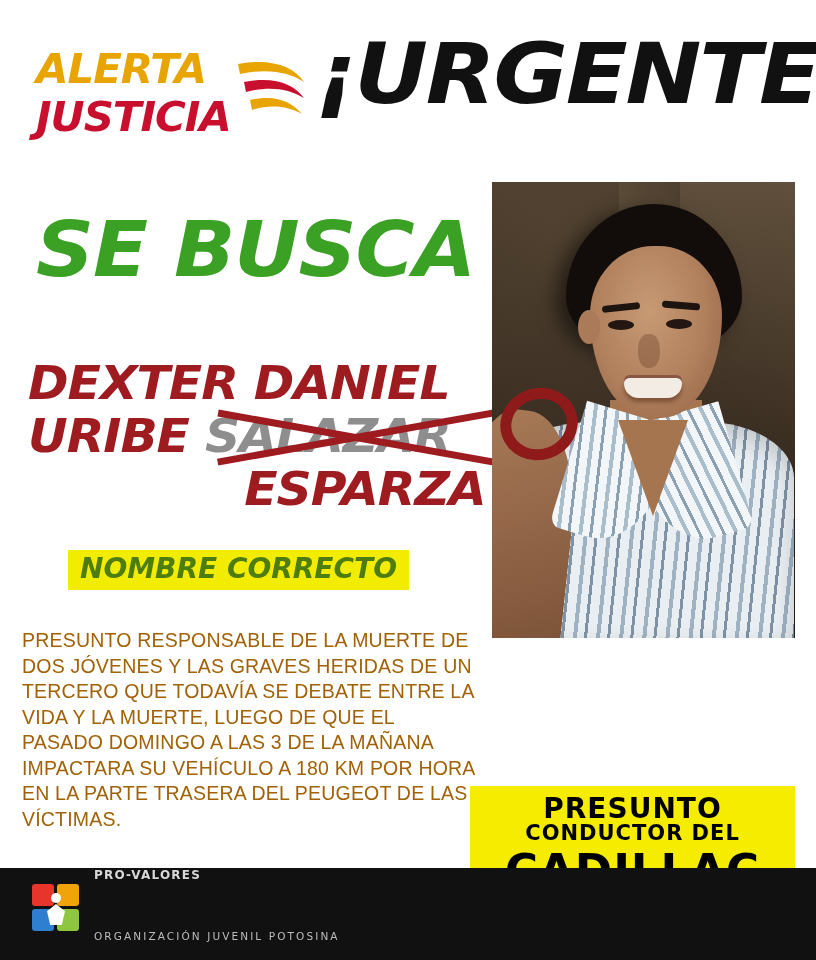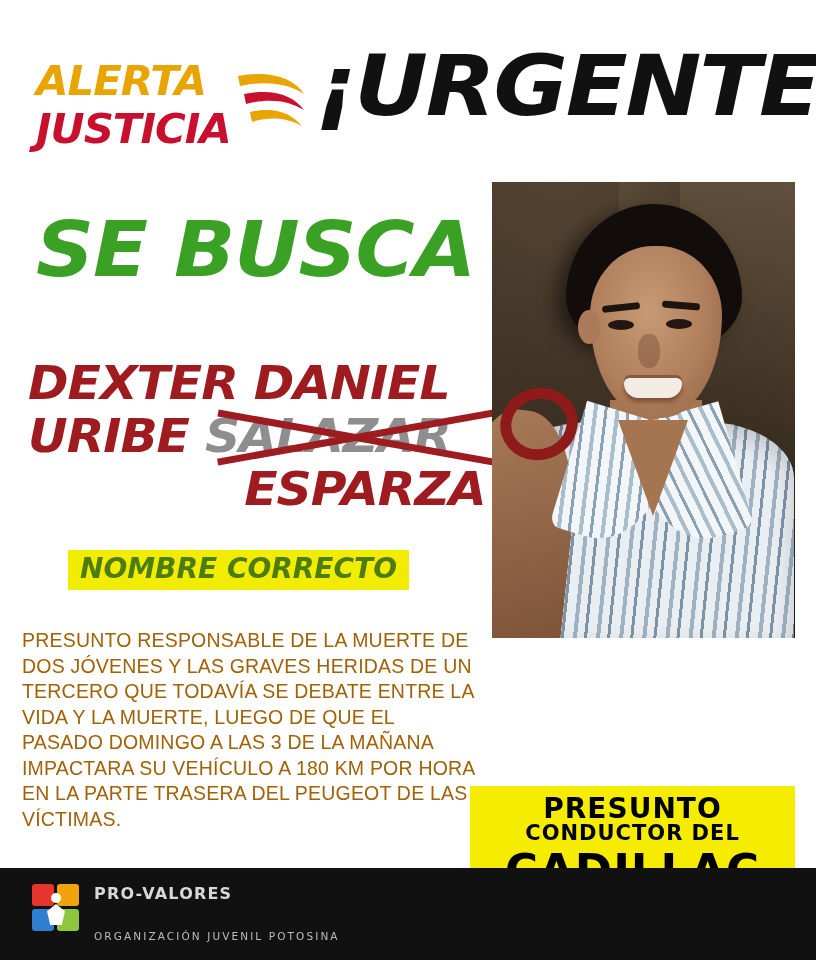--- a/index.html
+++ b/index.html
@@ -17,21 +17,21 @@
   }
   .poster {
     position: absolute;
     inset: 0;
     background: #ffffff;
   }
 
   
   .header {
     position: absolute;
-    top: 12px; left: 0;
+    top: 0; left: 0;
     width: 728px;
     height: 172px;
   }
   .logo-alerta {
     position: absolute;
     left: 34px;
     top: 46px;
     width: 260px;
     height: 110px;
   }
@@ -389,24 +389,24 @@
   }
   .fl-body {
     position: absolute; left: 0; top: 11px;
     width: 18px; height: 21px;
     background: #ffffff;
     clip-path: polygon(50% 0, 100% 34%, 82% 100%, 18% 100%, 0 34%);
   }
   .footer-pro {
     position: absolute;
     left: 94px;
-    top: 16px;
-    font-family: "DejaVu Sans", sans-serif;
-    font-weight: bold;
-    font-size: 16px;
+    top: 0;
+    font-family: "DejaVu Sans", sans-serif;
+    font-weight: bold;
+    font-size: 12px;
     letter-spacing: 1.2px;
     color: #d8d8d8;
   }
   .footer-name {
     position: absolute;
     left: 94px;
     top: 30px;
     font-family: "DejaVu Sans", sans-serif;
     font-weight: bold;
     font-size: 27px;

